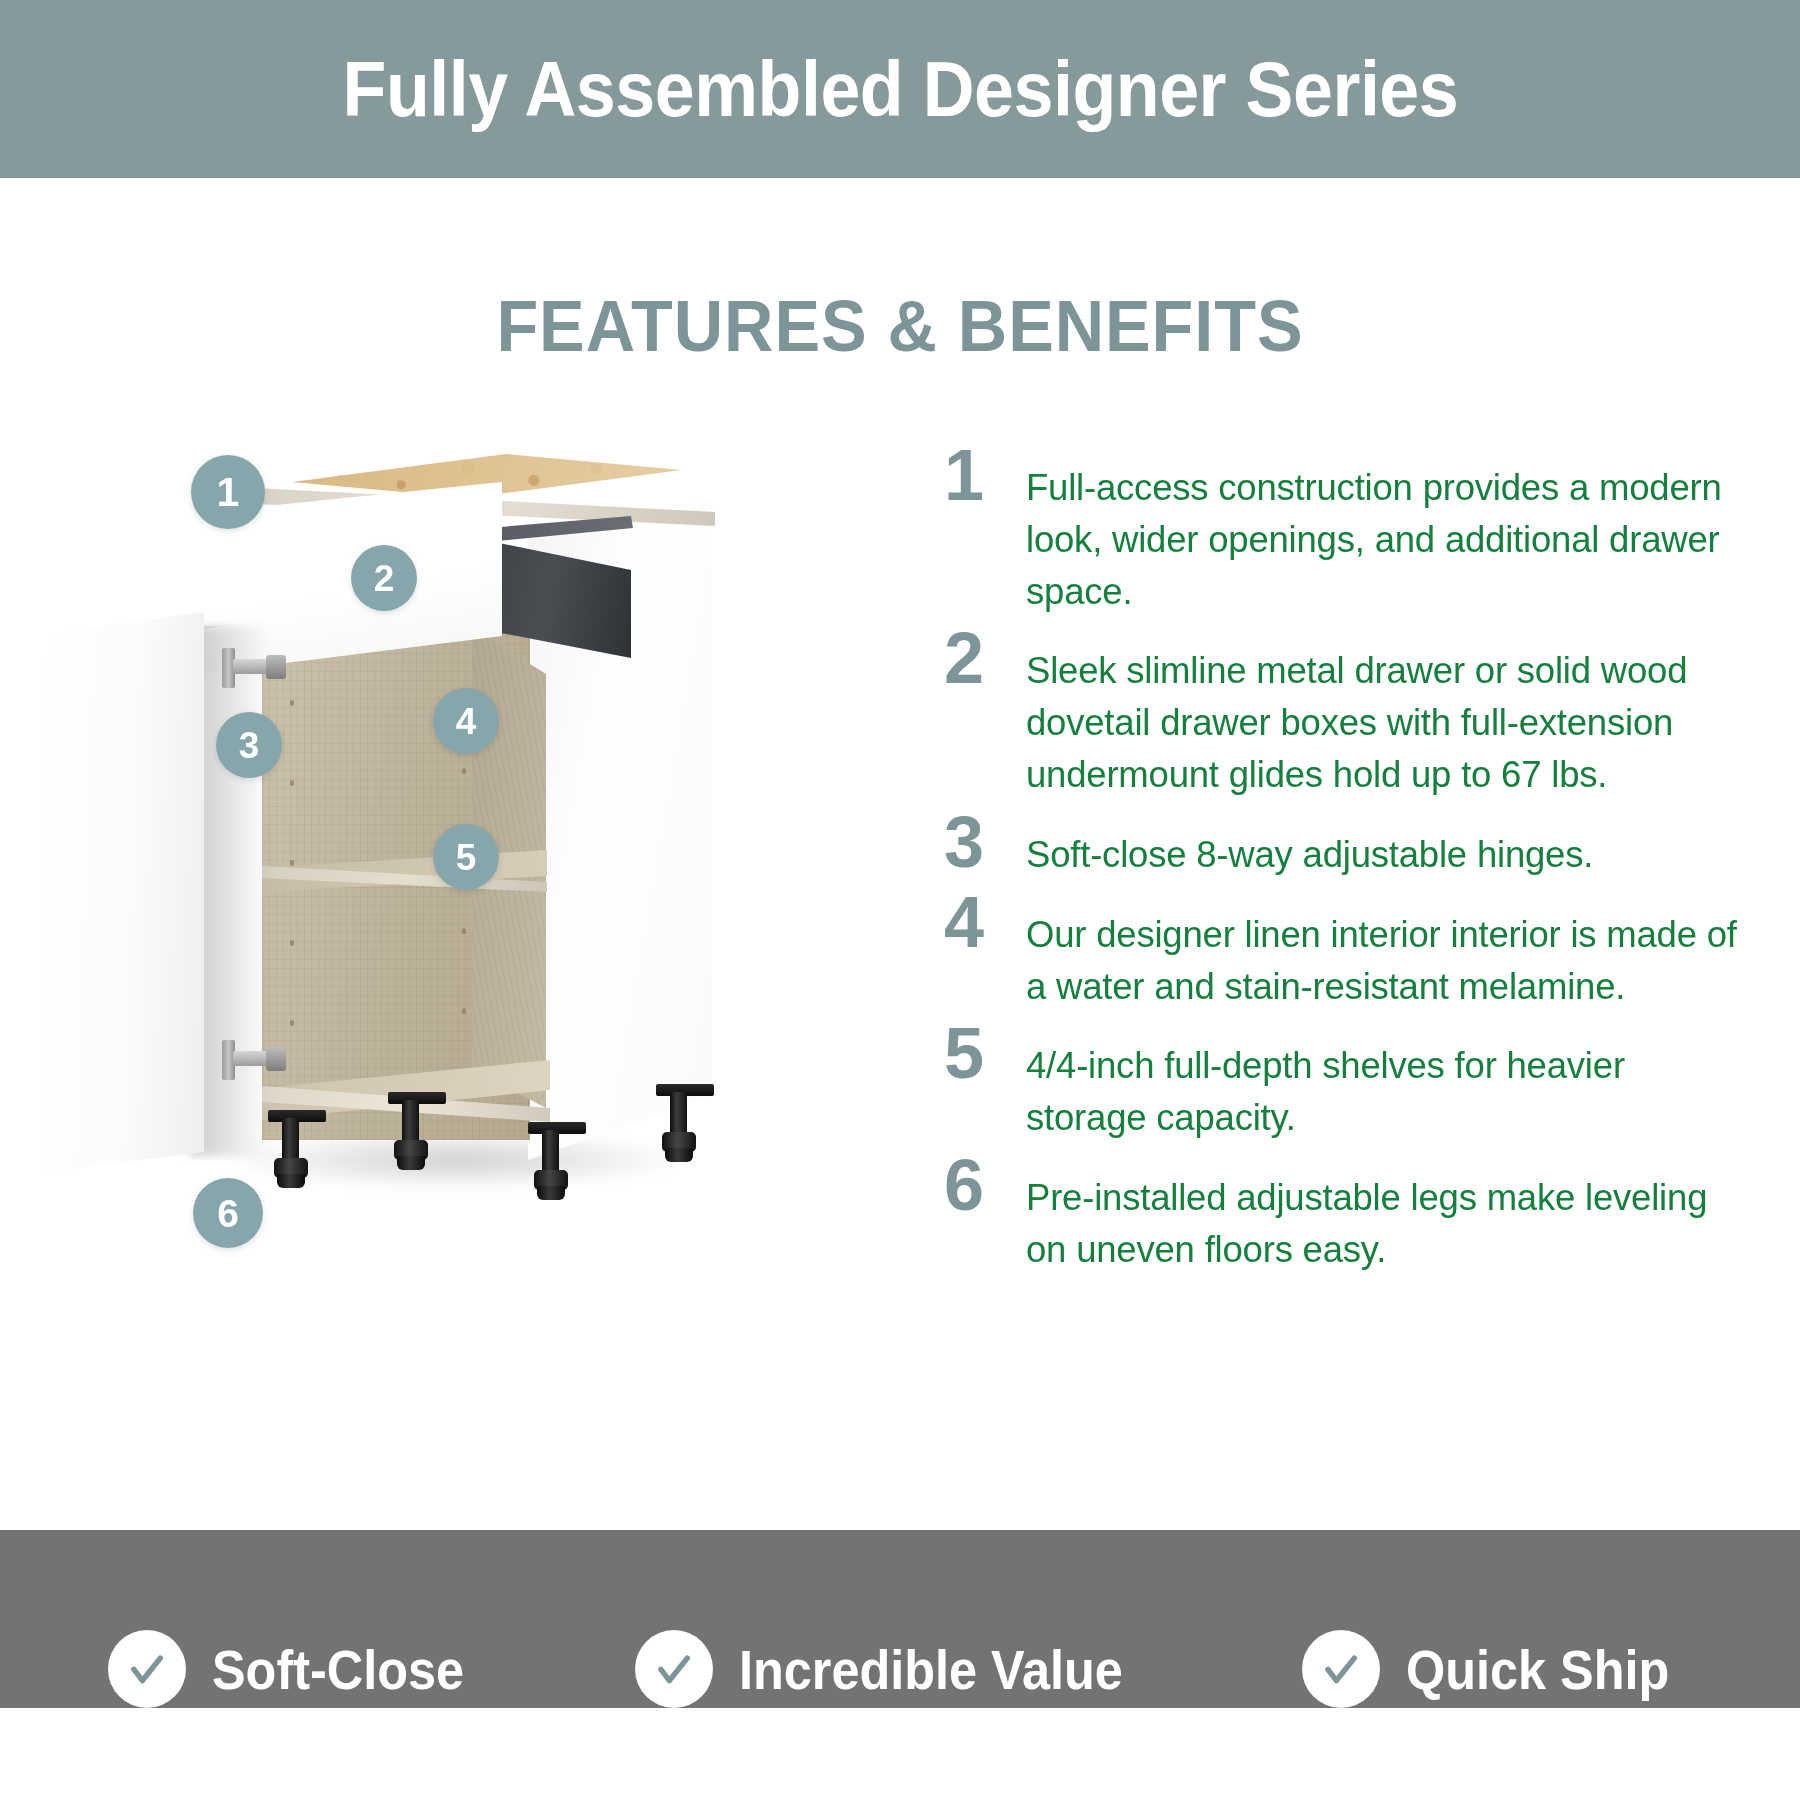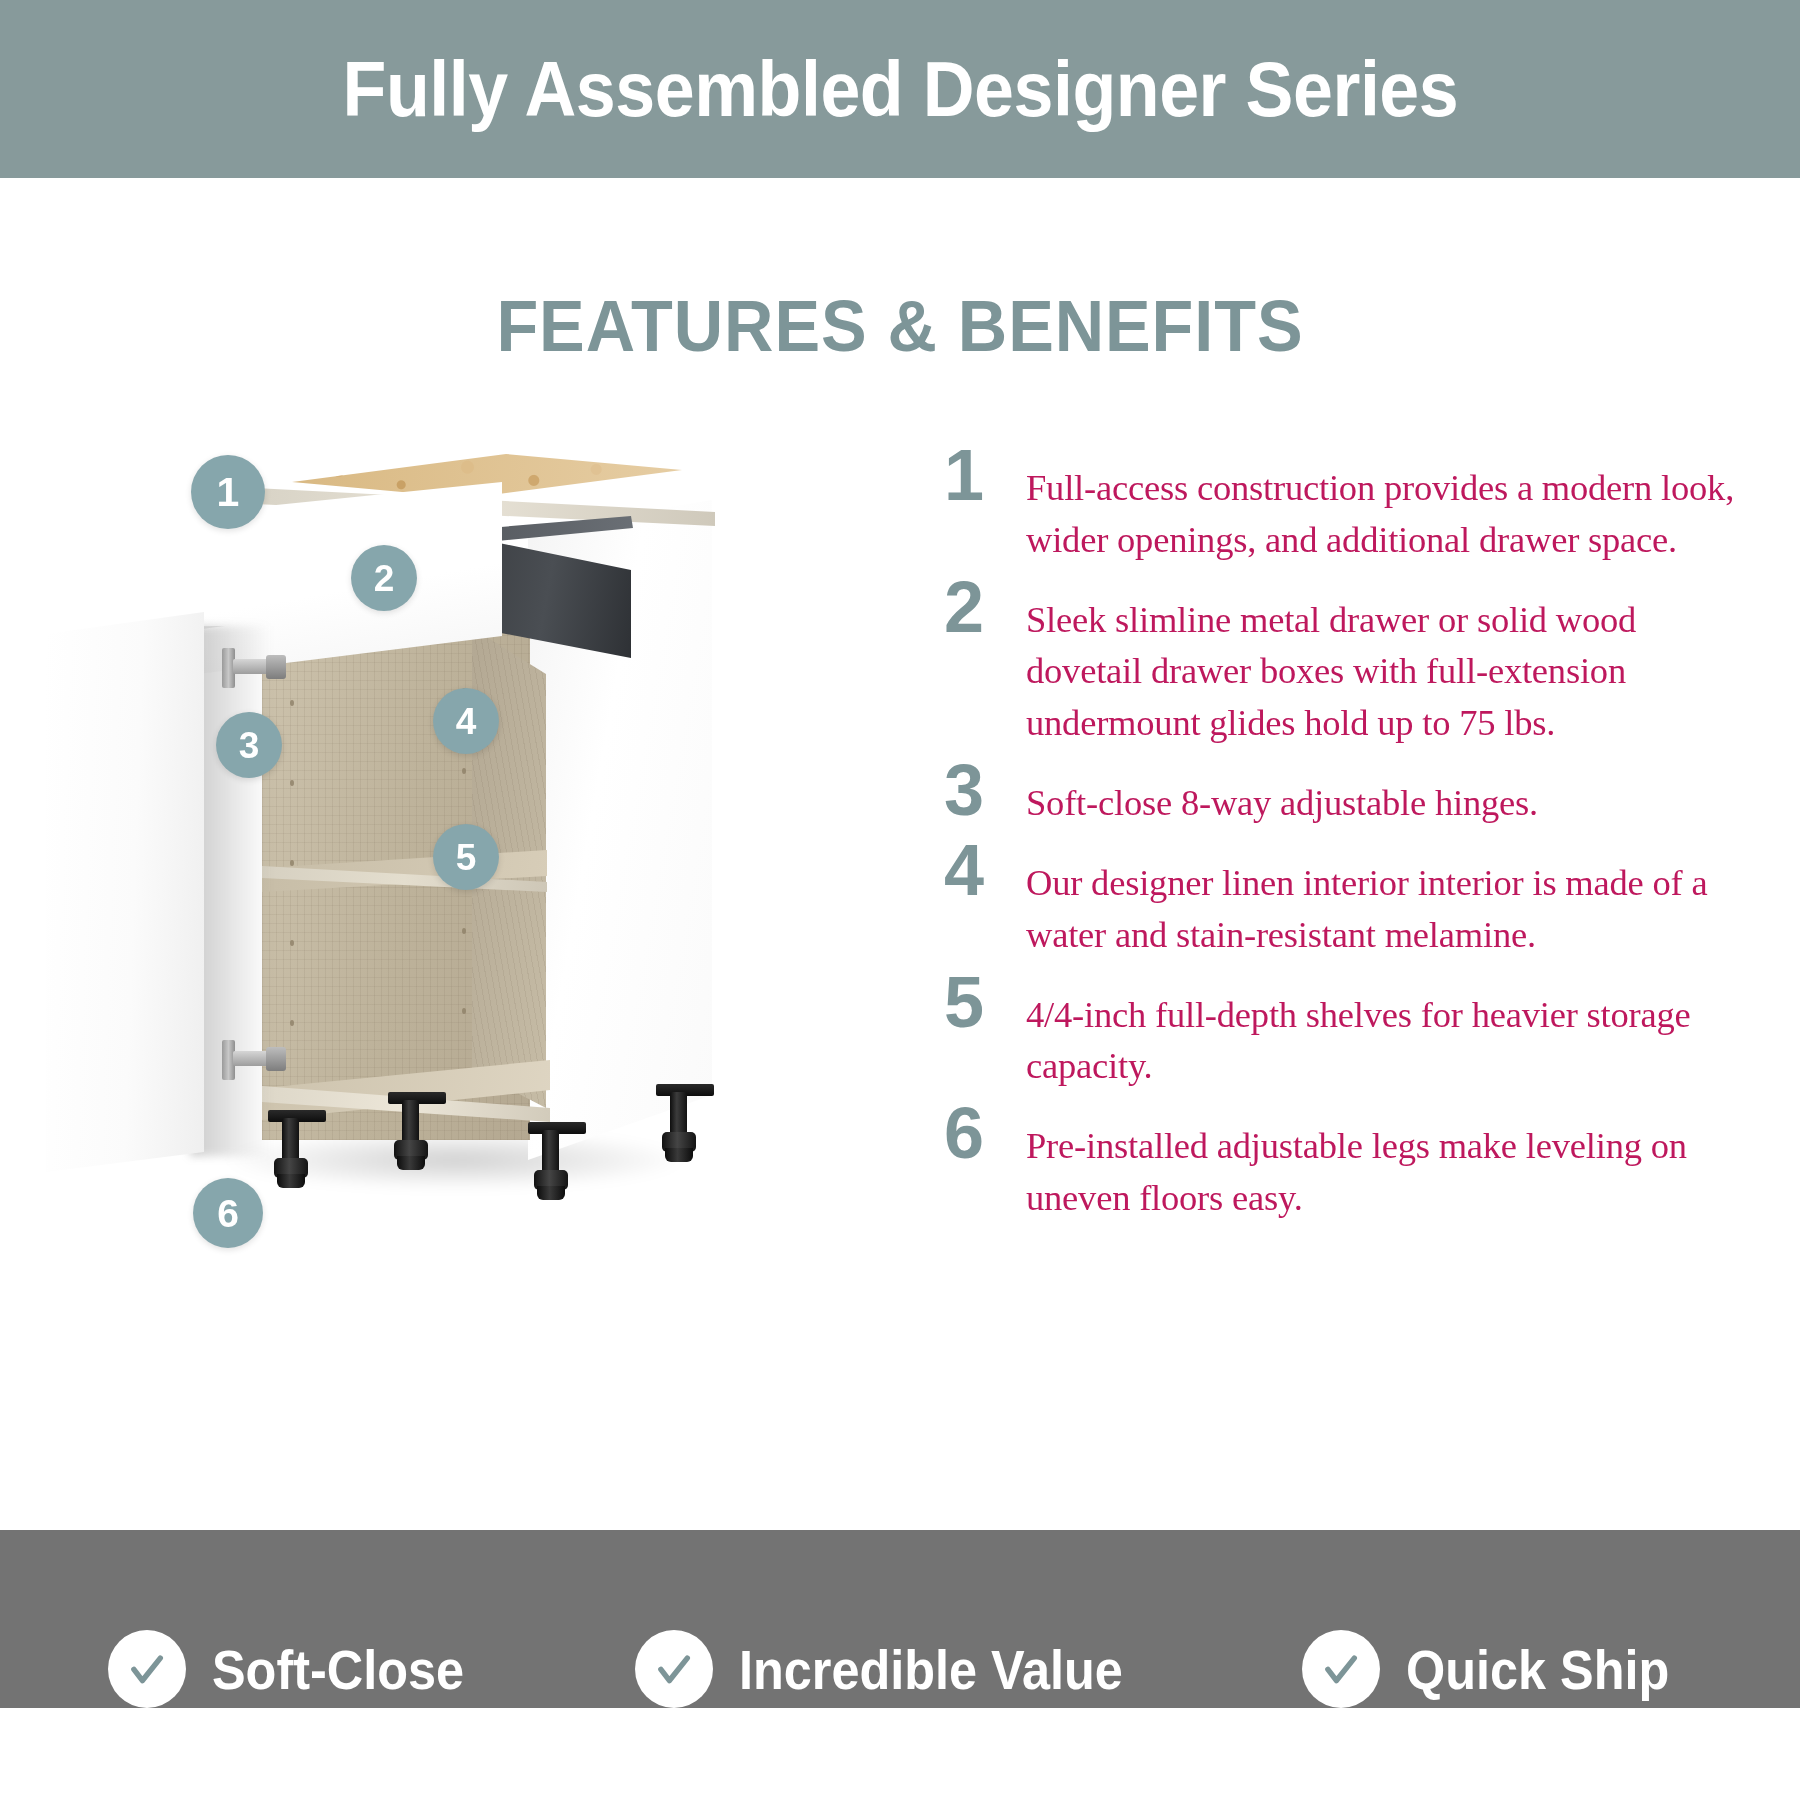--- a/index.html
+++ b/index.html
@@ -241,22 +241,22 @@
     color:#7d9598;
     font-family:"Liberation Sans", sans-serif;
     font-weight:bold;
     font-size:72px;
     line-height:0.98;
     text-align:left;
     padding-left:4px;
   }
   .feature-text{
     flex:1;
-    color:#be185d;
-    font-family:Liberation Serif, serif;
+    color:#15803d;
+    font-family:Liberation Sans, sans-serif;
     font-weight:normal;
     font-size:36.5px;
     line-height:1.42;
     letter-spacing:-0.2px;
     padding-top:22px;
   }
 
   
   .footer{
     position:absolute; left:0; top:1530px; width:1800px; height:178px;
@@ -377,21 +377,21 @@
 
   <div class="feature-list">
 
     <div class="feature-row">
       <div class="feature-num">1</div>
       <div class="feature-text">Full-access construction provides a modern look, wider openings, and additional drawer space.</div>
     </div>
 
     <div class="feature-row">
       <div class="feature-num">2</div>
-      <div class="feature-text">Sleek slimline metal drawer or solid wood dovetail drawer boxes with full-extension undermount glides hold up to 75 lbs.</div>
+      <div class="feature-text">Sleek slimline metal drawer or solid wood dovetail drawer boxes with full-extension undermount glides hold up to 67 lbs.</div>
     </div>
 
     <div class="feature-row">
       <div class="feature-num">3</div>
       <div class="feature-text">Soft-close 8-way adjustable hinges.</div>
     </div>
 
     <div class="feature-row">
       <div class="feature-num">4</div>
       <div class="feature-text">Our designer linen interior interior is made of a water and stain-resistant melamine.</div>

